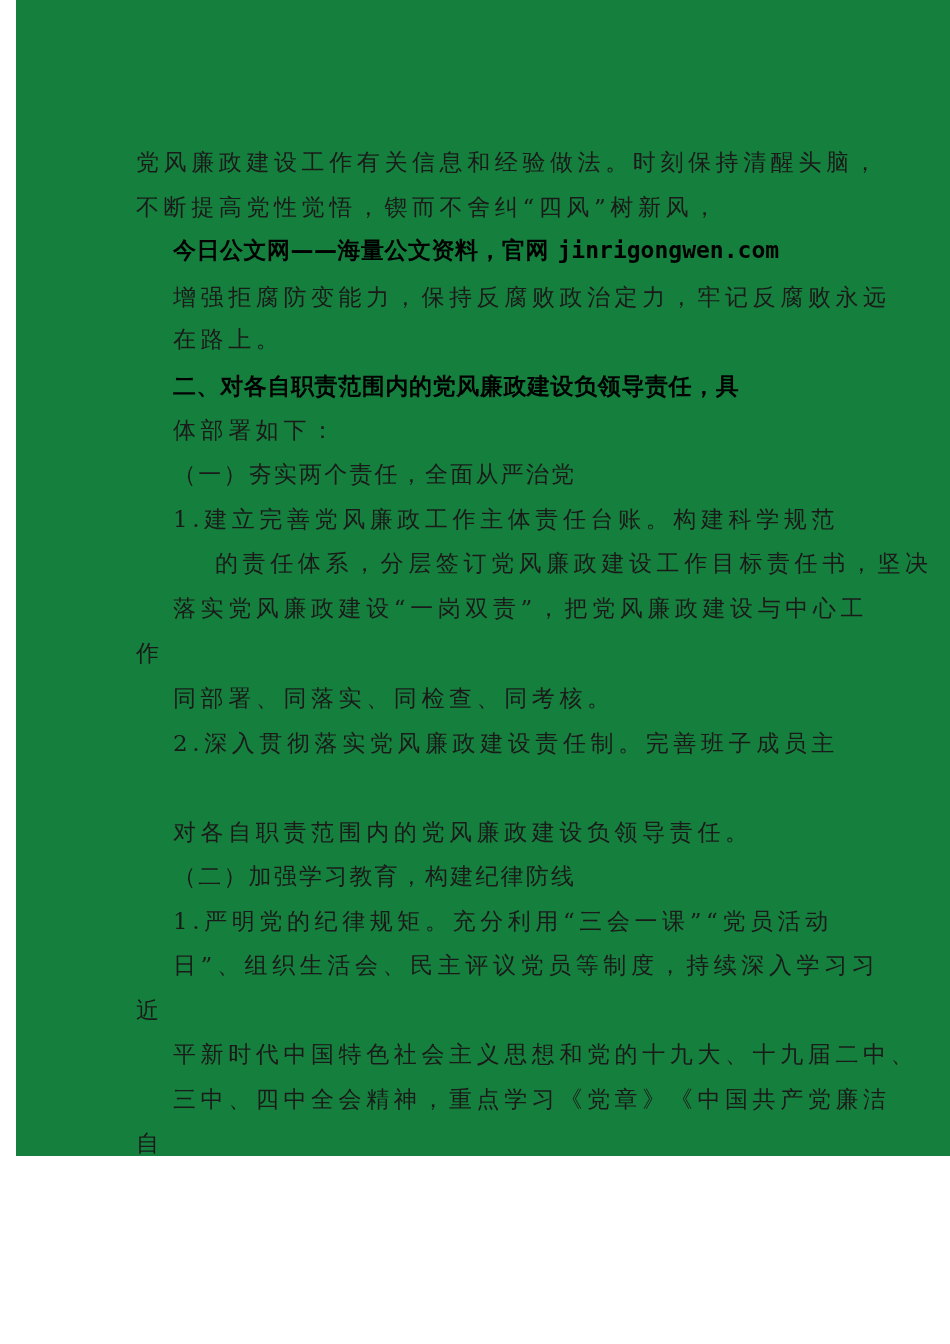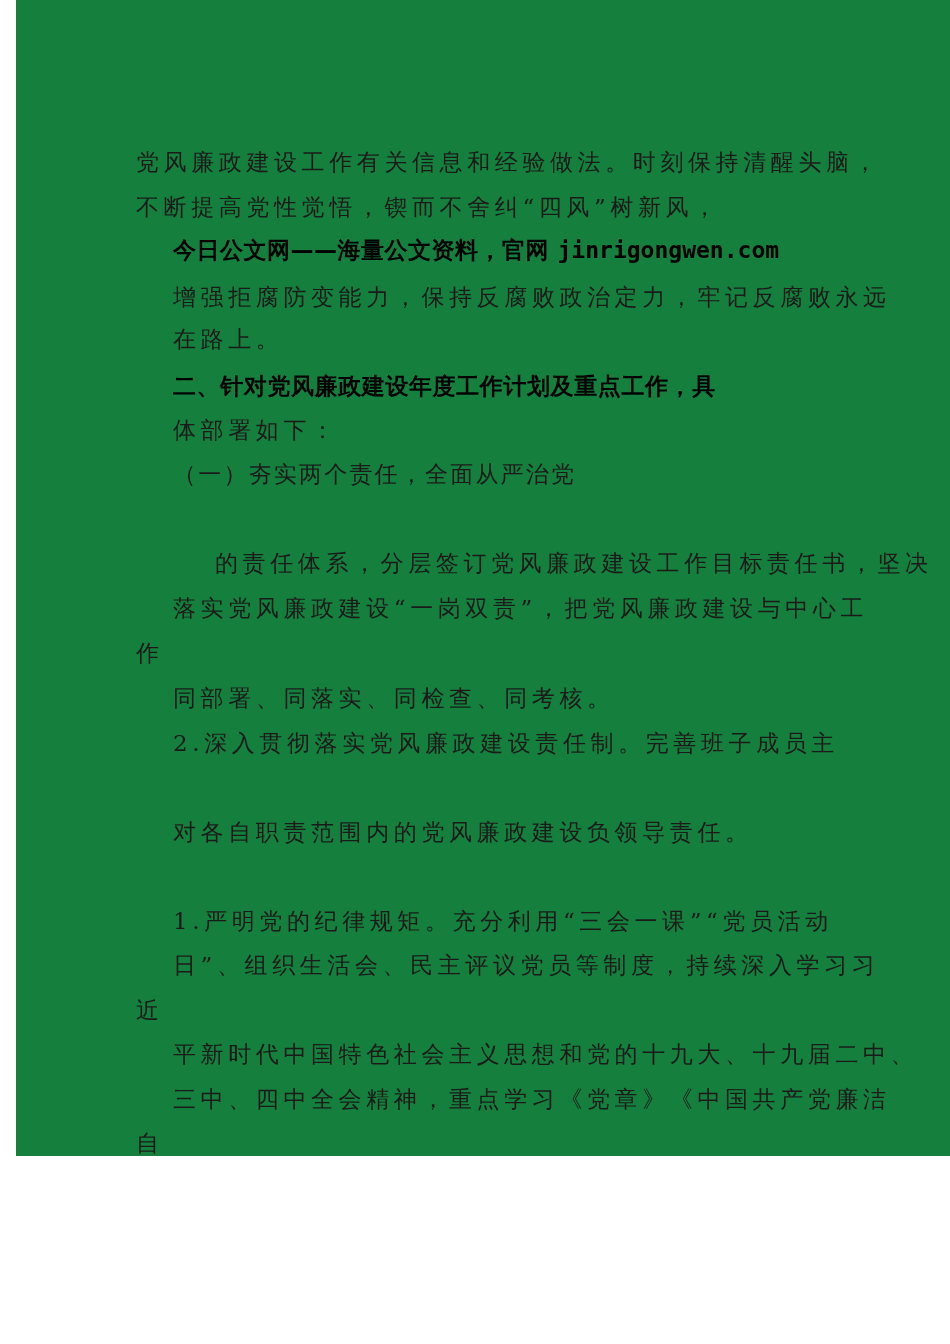--- a/index.html
+++ b/index.html
@@ -61,33 +61,35 @@
 <div class="page">
 
   <div class="line flush" style="top:147px;">党风廉政建设工作有关信息和经验做法。时刻保持清醒头脑，</div>
   <div class="line flush" style="top:192px;">不断提高党性觉悟，锲而不舍纠“四风”树新风，</div>
 
   <div class="line indent bold" style="top:235px;"><span>今日公文网——海量公文资料，官网 </span><span class="mono">jinrigongwen.com</span></div>
 
   <div class="line indent" style="top:282px;">增强拒腐防变能力，保持反腐败政治定力，牢记反腐败永远</div>
   <div class="line indent" style="top:326px;font-family:Liberation Mono, monospace;">在路上。</div>
 
-  <div class="line indent heading" style="top:371px;">二、针对党风廉政建设年度工作计划及重点工作，具</div>
+  <div class="line indent heading" style="top:371px;">二、对各自职责范围内的党风廉政建设负领导责任，具</div>
   <div class="line indent" style="top:415px;">体部署如下：</div>
 
   <div class="line indent sub" style="top:459px;">（一）夯实两个责任，全面从严治党</div>
 
+  <div class="line indent" style="top:504px;">1.建立完善党风廉政工作主体责任台账。构建科学规范</div>
   <div class="line indent" style="top:548px;margin-left:42px;">的责任体系，分层签订党风廉政建设工作目标责任书，坚决</div>
   <div class="line indent" style="top:593px;">落实党风廉政建设“一岗双责”，把党风廉政建设与中心工</div>
   <div class="line flush" style="top:638px;">作</div>
   <div class="line indent" style="top:683px;">同部署、同落实、同检查、同考核。</div>
 
   <div class="line indent" style="top:728px;">2.深入贯彻落实党风廉政建设责任制。完善班子成员主</div>
   <div class="line indent" style="top:817px;">对各自职责范围内的党风廉政建设负领导责任。</div>
 
+  <div class="line indent sub" style="top:861px;">（二）加强学习教育，构建纪律防线</div>
 
   <div class="line indent" style="top:906px;">1.严明党的纪律规矩。充分利用“三会一课”“党员活动</div>
   <div class="line indent" style="top:950px;">日”、组织生活会、民主评议党员等制度，持续深入学习习</div>
   <div class="line flush" style="top:995px;">近</div>
   <div class="line indent" style="top:1039px;">平新时代中国特色社会主义思想和党的十九大、十九届二中、</div>
   <div class="line indent" style="top:1084px;">三中、四中全会精神，重点学习《党章》《中国共产党廉洁</div>
   <div class="line flush" style="top:1128px;">自</div>
 
 </div>
 

